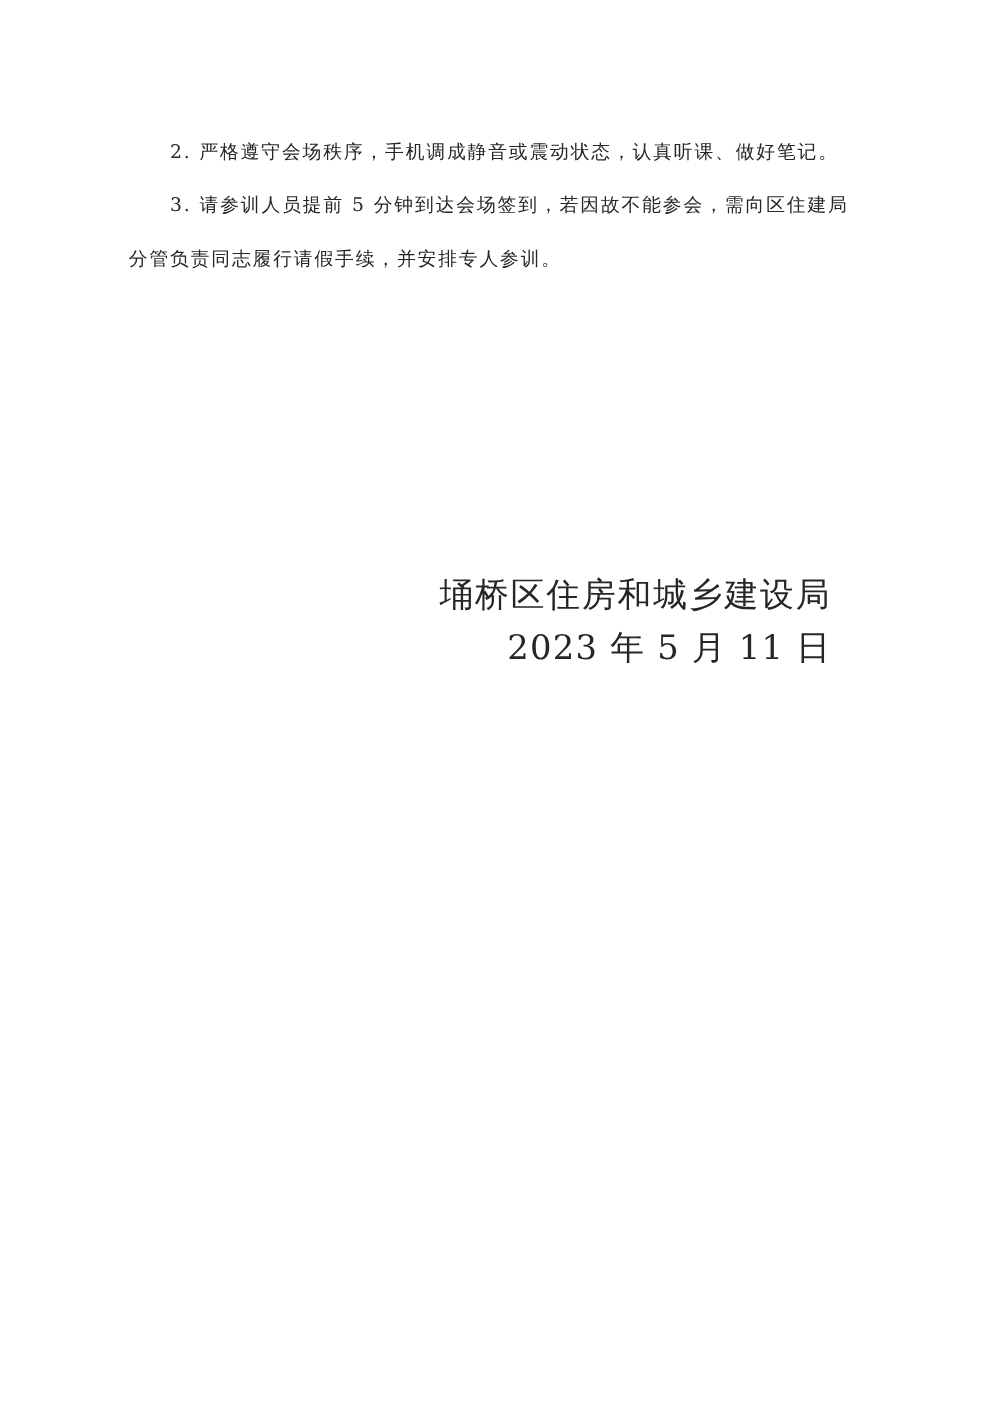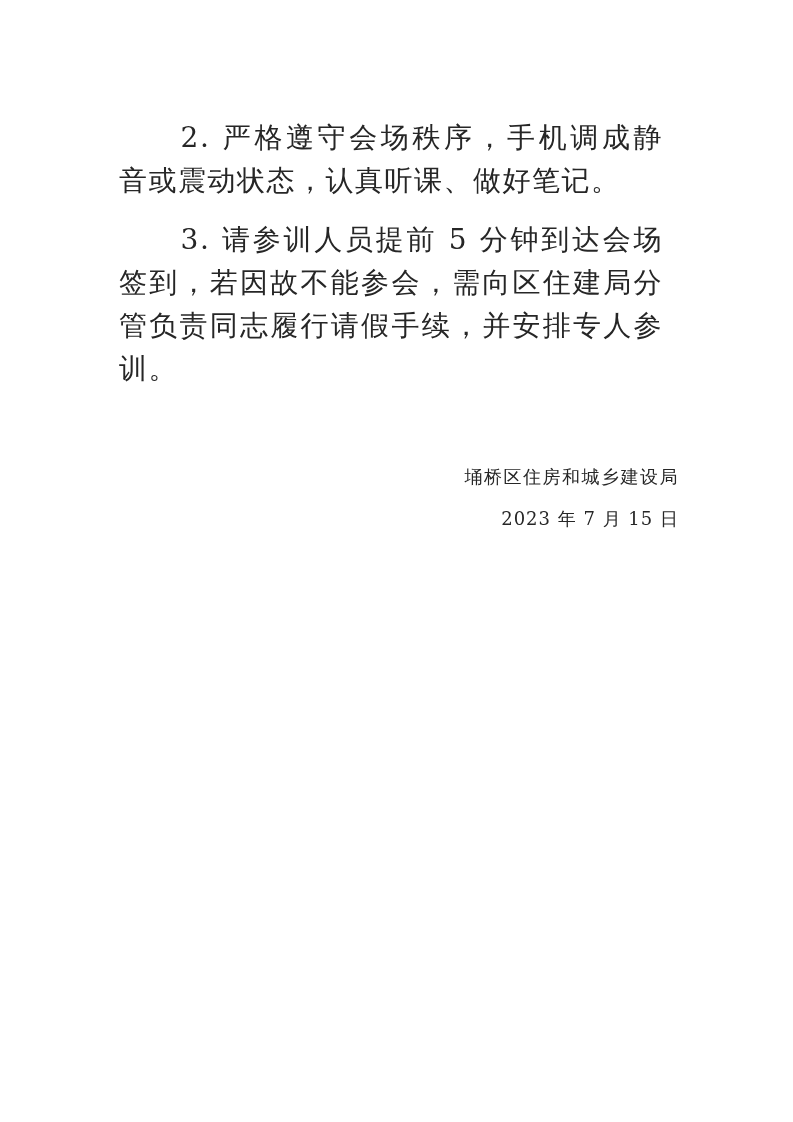--- a/index.html
+++ b/index.html
@@ -16,49 +16,49 @@
     font-family: "DejaVu Serif", "Liberation Serif", serif;
     color: #262626;
   }
   .doc-body {
     position: absolute;
     left: 103px;
     right: 114px;
     top: 100px;
   }
   .doc-body p {
-    margin: 16px;
-    font-size: 28px;
+    margin: 0;
+    font-size: 15px;
     line-height: 43px;
     letter-spacing: 1.5px;
     text-align: justify;
     text-indent: 2.2em;
     word-break: break-all;
   }
   .signature-block {
     position: absolute;
-    right: 114px;
+    right: 128px;
     top: 456px;
     text-align: right;
-    font-size: 18px;
+    font-size: 27px;
     line-height: 42px;
   }
   .signature-block .org {
     letter-spacing: 1.5px;
   }
   .signature-block .date {
     letter-spacing: 1px;
   }
 </style>
 </head>
 <body>
 
 <div class="page">
   <div class="doc-body">
     <p>2. 严格遵守会场秩序，手机调成静音或震动状态，认真听课、做好笔记。</p>
     <p>3. 请参训人员提前 5 分钟到达会场签到，若因故不能参会，需向区住建局分管负责同志履行请假手续，并安排专人参训。</p>
   </div>
 
   <div class="signature-block">
     <div class="org">埇桥区住房和城乡建设局</div>
-    <div class="date">2023 年 7 月 15 日</div>
+    <div class="date">2023 年 5 月 11 日</div>
   </div>
 </div>
 
 </body></html>

